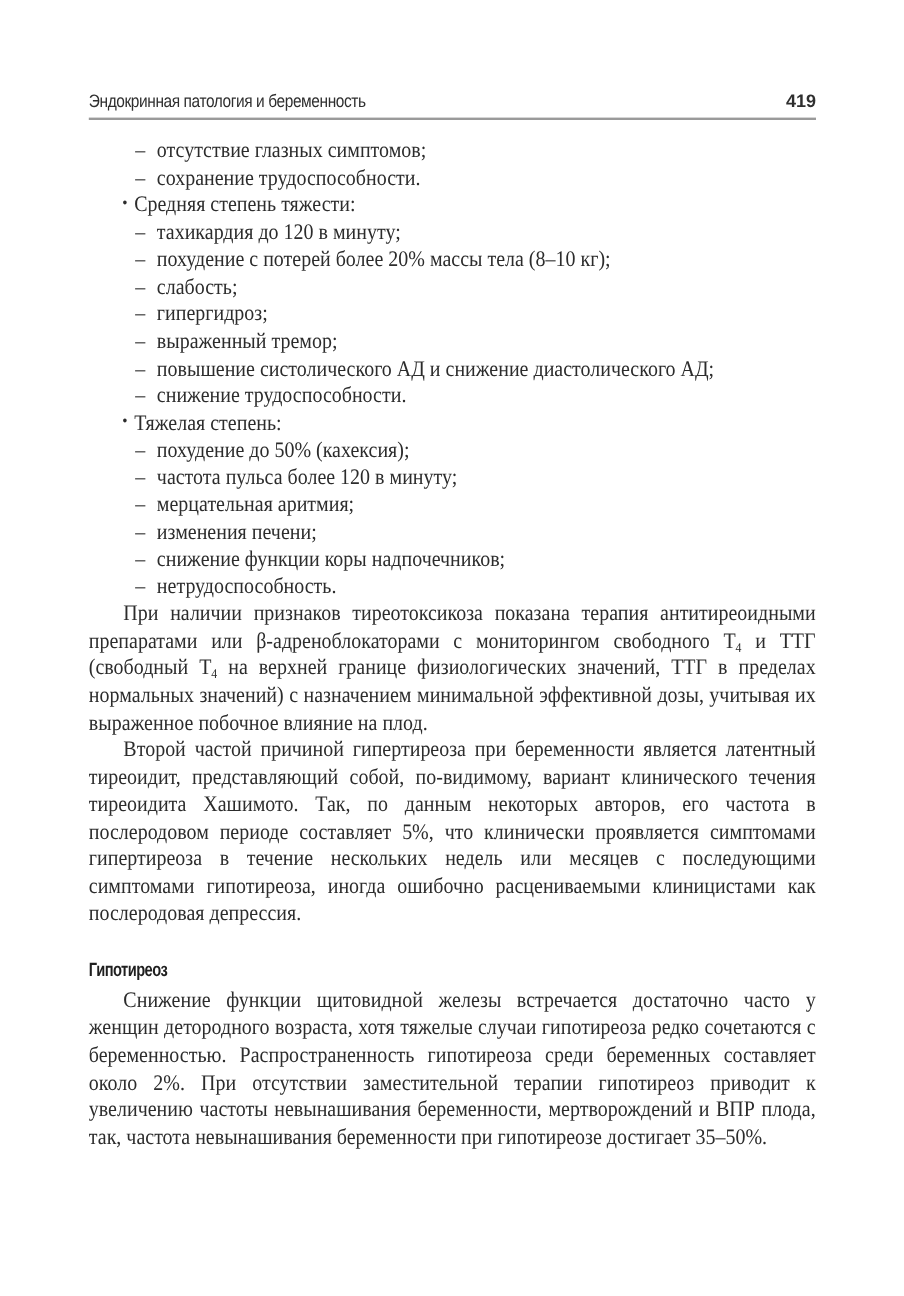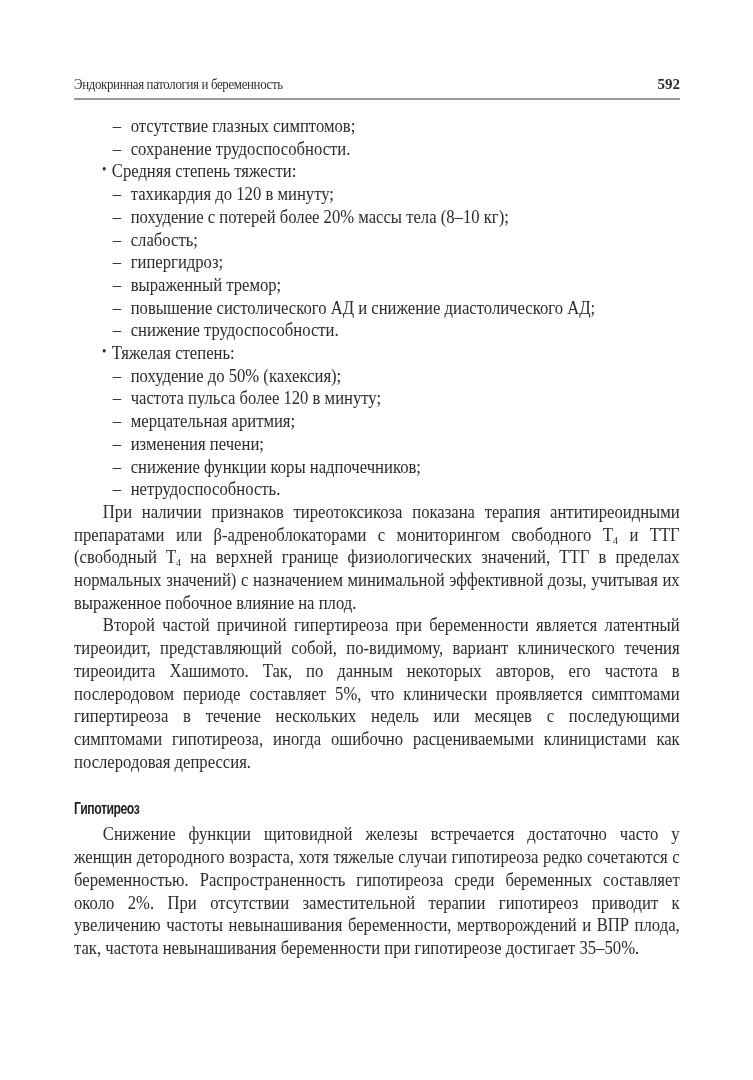--- a/index.html
+++ b/index.html
@@ -15,21 +15,21 @@
     left: 74px;
     width: 606px;
     top: 0;
   }
   .running-head {
     position: absolute;
     top: 74px;
     left: 0; width: 606px;
     height: 24px;
     border-bottom: 2px solid #9a9a9a;
-    font-family: Liberation Serif, serif;
+    font-family: Liberation Sans, sans-serif;
     font-size: 15px;
     color: #2f2f2f;
     transform-origin: left top;
   }
   .running-head .title {
     position: absolute; left: 0; top: 2px;
     letter-spacing: -0.4px;
     transform: scaleX(0.86);
     transform-origin: left top;
     white-space: nowrap;
@@ -93,21 +93,21 @@
   }
   sub { font-size: 11px; line-height: 0; vertical-align: -3px; }
 </style>
 </head>
 <body>
 
 <div class="page">
 
   <div class="running-head">
     <span class="title">Эндокринная патология и беременность</span>
-    <span class="pageno">592</span>
+    <span class="pageno">419</span>
   </div>
 
   <div class="body">
     <div class="cond">
 
       <div>
         <div class="li-dash"><span class="dash">–</span><span>отсутствие глазных симптомов;</span></div>
         <div class="li-dash"><span class="dash">–</span><span>сохранение трудоспособности.</span></div>
       </div>
 

